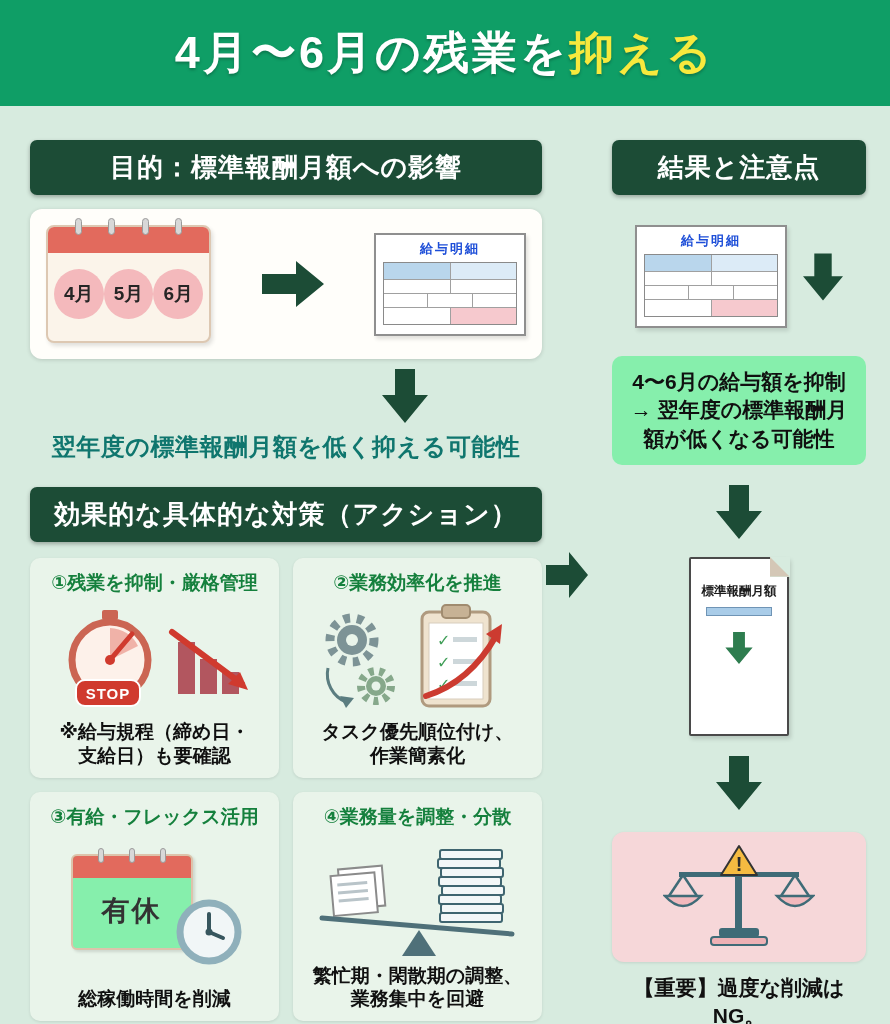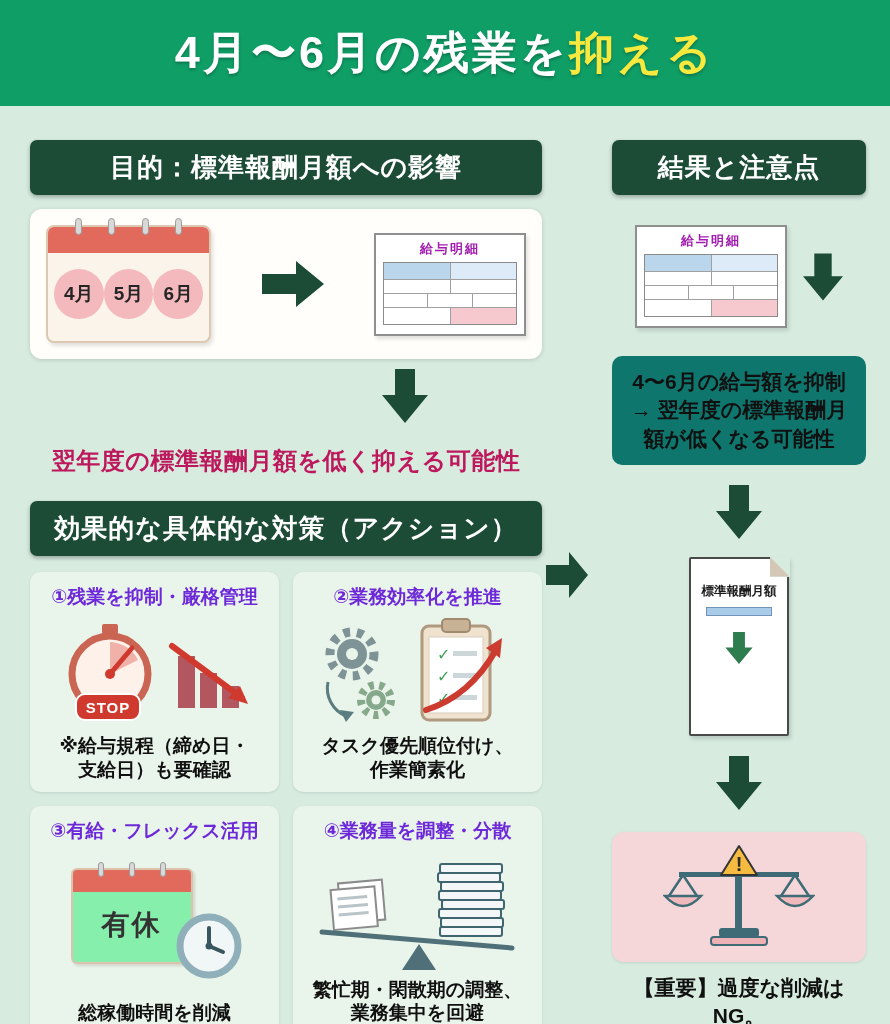--- a/index.html
+++ b/index.html
@@ -25,55 +25,55 @@
   
   .cal { position: relative; width: 165px; height: 118px; background: #fbf4ea; border: 2px solid #ddc8b2; border-radius: 8px; box-shadow: 2px 3px 4px rgba(0,0,0,.12); }
   .cal-band { height: 26px; background: #e26a5d; border-radius: 6px 6px 0 0; }
   .cal-rings { position: absolute; top: -9px; left: 0; right: 0; display: flex; justify-content: space-evenly; }
   .cal-rings span { width: 7px; height: 17px; background: #d8d8d8; border: 1px solid #9b9b9b; border-radius: 4px; }
   .cal-months { display: flex; justify-content: space-evenly; align-items: center; margin-top: 16px; padding: 0 6px; }
   .month { width: 50px; height: 50px; border-radius: 50%; background: #f4b9bc; display: flex; align-items: center; justify-content: center; font-weight: 800; font-size: 19px; color: #252525; }
 
   
   .payslip { width: 152px; background: #ffffff; border: 2px solid #8f8f8f; padding: 5px 7px 9px; box-shadow: 2px 3px 4px rgba(0,0,0,.12); }
-  .ps-title { text-align: center; font-size: 13px; font-weight: 800; letter-spacing: 2px; margin-bottom: 4px; color: #a21caf; font-family: Liberation Serif, serif; }
+  .ps-title { text-align: center; font-size: 13px; font-weight: 800; letter-spacing: 2px; margin-bottom: 4px; color: #1d4ed8; font-family: Liberation Serif, serif; }
   .ps-table { border: 1.5px solid #8a8a8a; }
   .ps-r { display: flex; border-top: 1.5px solid #a0a0a0; }
   .ps-r:first-child { border-top: none; }
   .ps-c { flex: 1; height: 13px; border-left: 1.5px solid #a0a0a0; background: #fff; }
   .ps-c:first-child { border-left: none; }
   .ps-c.h-tall { height: 16px; }
   .ps-c.blue { background: #b9d6ec; }
   .ps-c.blue2 { background: #dcebf7; }
   .ps-c.pink { background: #f6c9ce; }
 
-  .conclusion { margin-top: 22px; font-size: 24px; font-weight: 800; text-align: center; color: #be185d; letter-spacing: 0.5px; }
+  .conclusion { margin-top: 8px; font-size: 24px; font-weight: 800; text-align: center; color: #0f766e; letter-spacing: 0.5px; }
 
   
   .actions-header { margin-top: 24px; }
   .grid { display: grid; grid-template-columns: 1fr 1fr; gap: 14px; margin-top: 16px; }
   .card { background: #e9f4ea; border-radius: 10px; padding: 12px 8px 10px; display: flex; flex-direction: column; align-items: center; box-shadow: 0 1px 3px rgba(0,0,0,.1); }
   .card.r1 { min-height: 202px; }
   .card.r2 { min-height: 228px; }
-  .card-title { font-size: 19px; font-weight: 800; color: #6d28d9; white-space: nowrap; }
+  .card-title { font-size: 19px; font-weight: 800; color: #15803d; white-space: nowrap; }
   .card-icon { flex: 1; display: flex; align-items: center; justify-content: center; margin: 6px 0; }
   .card-caption { font-size: 19px; font-weight: 800; text-align: center; white-space: pre-line; color: #101010; line-height: 1.25; }
 
   
   .cal-clock { position: relative; width: 180px; height: 112px; }
   .mini-cal { position: absolute; left: 6px; top: 2px; width: 122px; height: 96px; background: #86efac; border: 2px solid #ddc3ab; border-radius: 6px; box-shadow: 2px 2px 3px rgba(0,0,0,.12); }
   .mini-band { height: 22px; background: #e26a5d; border-radius: 4px 4px 0 0; }
   .mini-rings { position: absolute; top: -8px; left: 0; right: 0; display: flex; justify-content: space-evenly; }
   .mini-rings span { width: 6px; height: 15px; background: #d8d8d8; border: 1px solid #9b9b9b; border-radius: 3px; }
   .mini-label { text-align: center; font-size: 28px; font-weight: 800; color: #333; margin-top: 14px; letter-spacing: 2px; }
   .clock-wrap { position: absolute; right: 2px; bottom: -2px; }
 
   
   .payslip-row { display: flex; align-items: center; justify-content: center; gap: 16px; margin-top: 30px; }
-  .note { margin-top: 28px; background: #0f766e; border-radius: 10px; padding: 12px 8px; font-size: 21px; font-weight: 800; text-align: center; white-space: pre-line; color: #101010; line-height: 1.35; }
+  .note { margin-top: 28px; background: #86efac; border-radius: 10px; padding: 12px 8px; font-size: 21px; font-weight: 800; text-align: center; white-space: pre-line; color: #101010; line-height: 1.35; }
   .center-arrow { display: block; margin: 20px auto 0; }
 
   .doc { position: relative; width: 100px; height: 179px; margin: 18px auto 0; background: #ffffff; border: 2.5px solid #4a4a4a; border-radius: 2px; padding-top: 24px; box-shadow: 2px 3px 4px rgba(0,0,0,.15); }
   .doc-cut { position: absolute; top: -2.5px; right: -2.5px; width: 20px; height: 20px; background: #d7ebdf; }
   .doc-fold { position: absolute; top: -2.5px; right: -2.5px; width: 20px; height: 20px; clip-path: polygon(0 0, 0 100%, 100% 100%); background: #d4c7b6; }
   .doc-title { font-size: 12.5px; font-weight: 800; text-align: center; color: #1a1a1a; }
   .doc-bar { width: 68%; height: 9px; background: #a9cce8; border: 1px solid #6f94b5; margin: 7px auto 0; }
   .doc-arrow { display: block; margin: 16px auto 0; }
 
   .warn-box { margin-top: 22px; background: #f6d7d9; border-radius: 12px; padding: 12px 10px; display: flex; justify-content: center; box-shadow: 0 1px 3px rgba(0,0,0,.1); }

